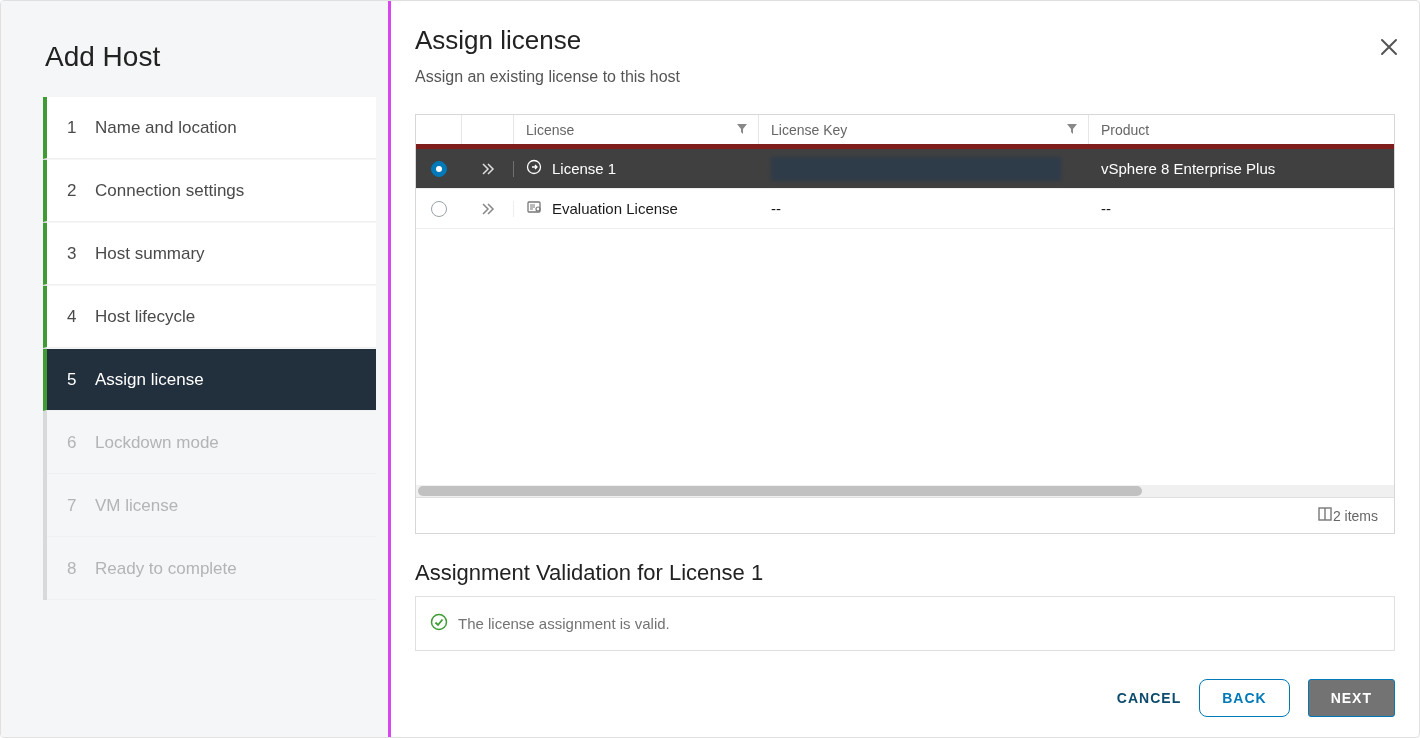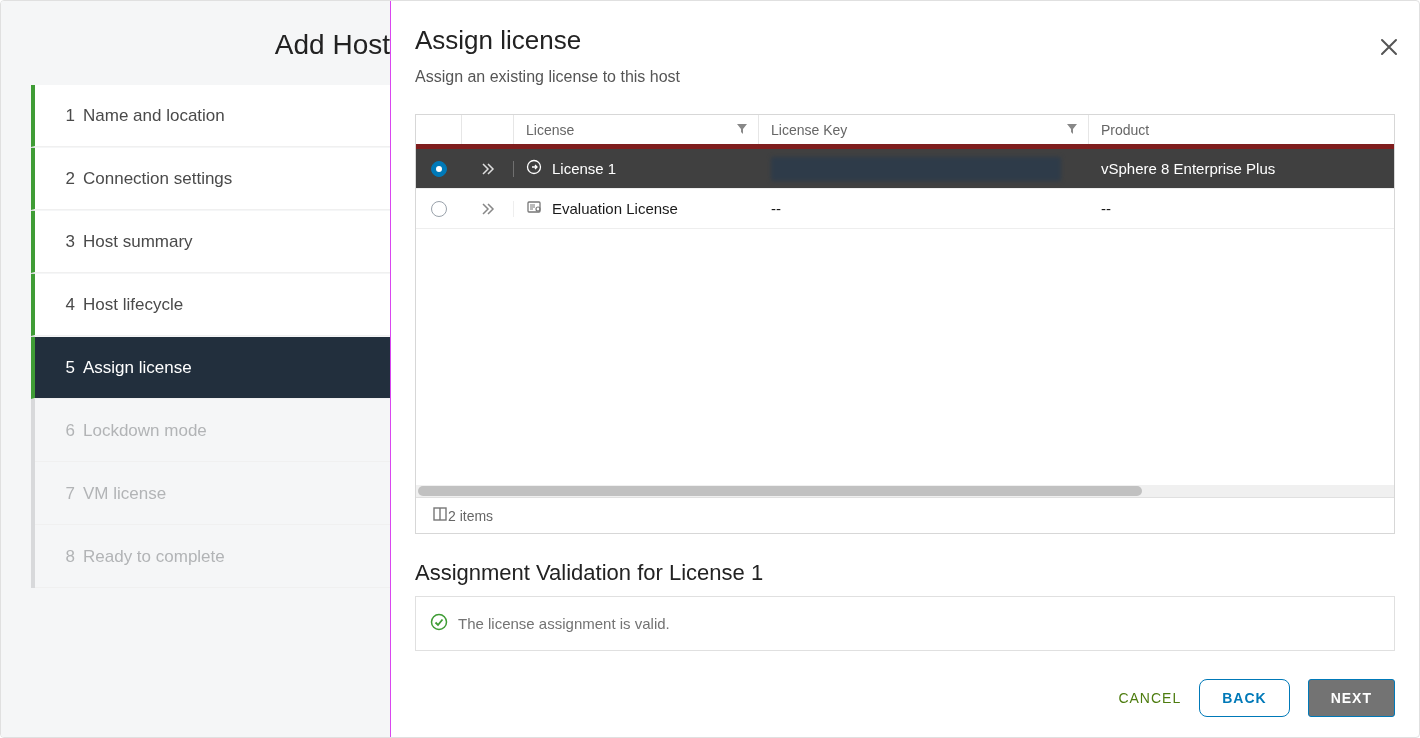--- a/index.html
+++ b/index.html
@@ -3,23 +3,22 @@
 <meta charset="utf-8">
 <style>
   * { box-sizing: border-box; margin: 0; padding: 0; }
   html, body { width: 1420px; height: 738px; font-family: "Segoe UI", Arial, sans-serif; color: #1a1a1a; }
   body { display: flex; border: 1px solid #e0e0e0; border-radius: 4px; background: #fff; }
 
   
   .sidebar {
     width: 390px;
     background: #f5f6f7;
-    border-right: 1px solid #d946ef;
-    padding: 0;
-    text-align: right;
+    border-right: 3px solid #d946ef;
+    padding: 12px;
   }
   .sidebar-title {
     font-size: 28px;
     font-weight: 400;
     color: #222;
     padding: 28px 0 24px 32px;
   }
   .steps {
     margin-left: 30px;
     border-left: 4px solid #d8d9db;
@@ -124,21 +123,21 @@
   }
 
   .table-fill { flex:1; }
   .hscroll {
     height:12px; background:#f0f0f0; position:relative;
   }
   .hscroll .thumb {
     position:absolute; left:2px; top:1px; height:10px; width:74%; background:#c1c1c1; border-radius:5px;
   }
   .table-footer {
-    height:36px; border-top:1px solid #e0e0e0; display:flex; align-items:center; justify-content:flex-start; padding:0 16px; font-size:14px; color:#666;
+    height:36px; border-top:1px solid #e0e0e0; display:flex; align-items:center; justify-content:flex-end; padding:0 16px; font-size:14px; color:#666;
   }
 
   
   .validation-title {
     font-size: 22px;
     font-weight: 400;
     color: #222;
     margin-top: 26px;
     margin-bottom: 10px;
   }
@@ -156,23 +155,23 @@
   
   .footer {
     margin-top: auto;
     display: flex;
     justify-content: flex-end;
     align-items: center;
     gap: 18px;
     padding-top: 20px;
   }
   .btn-cancel {
-    color: #4d7c0f;
+    color: #0c4a6e;
     font-size: 14px;
-    font-weight: 400;
+    font-weight: 700;
     letter-spacing: 1px;
     background: none;
     border: none;
     cursor: pointer;
   }
   .btn-back {
     color: #0079b8;
     font-size: 14px;
     font-weight: 600;
     letter-spacing: 1px;

